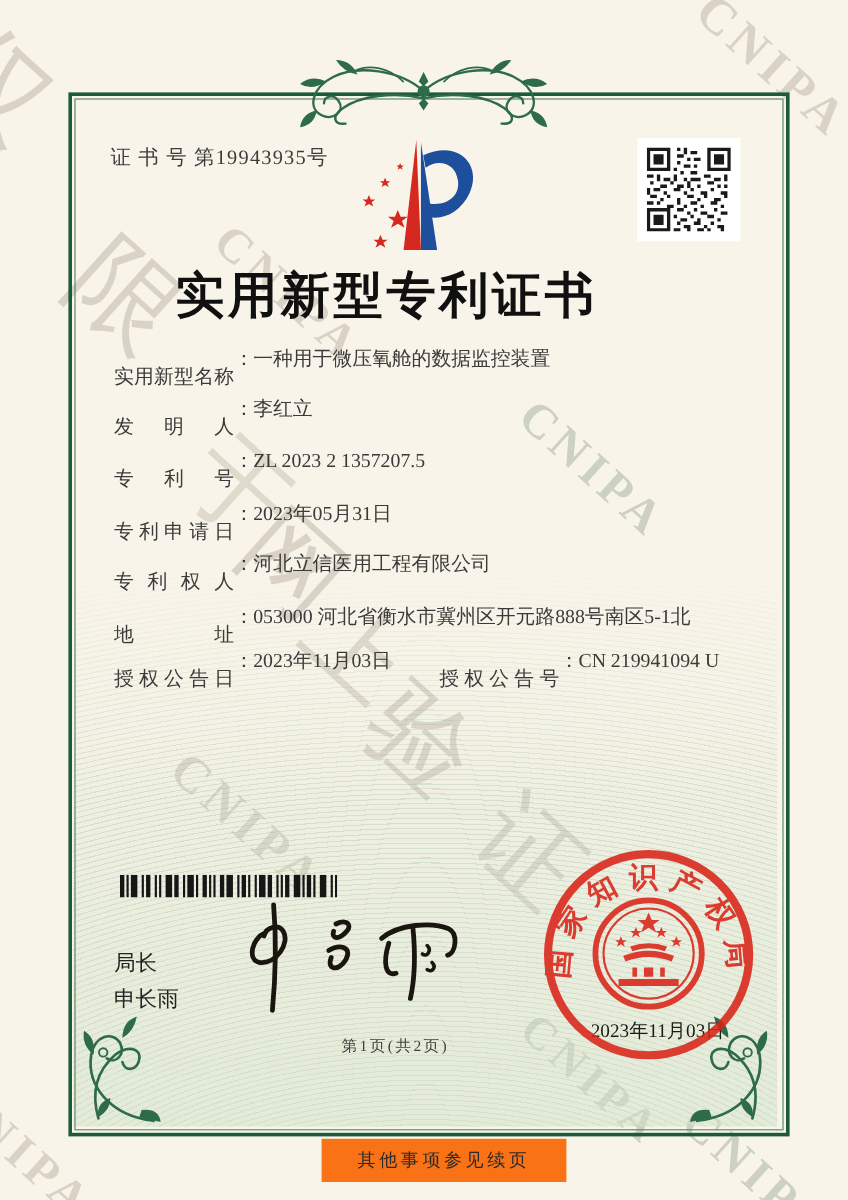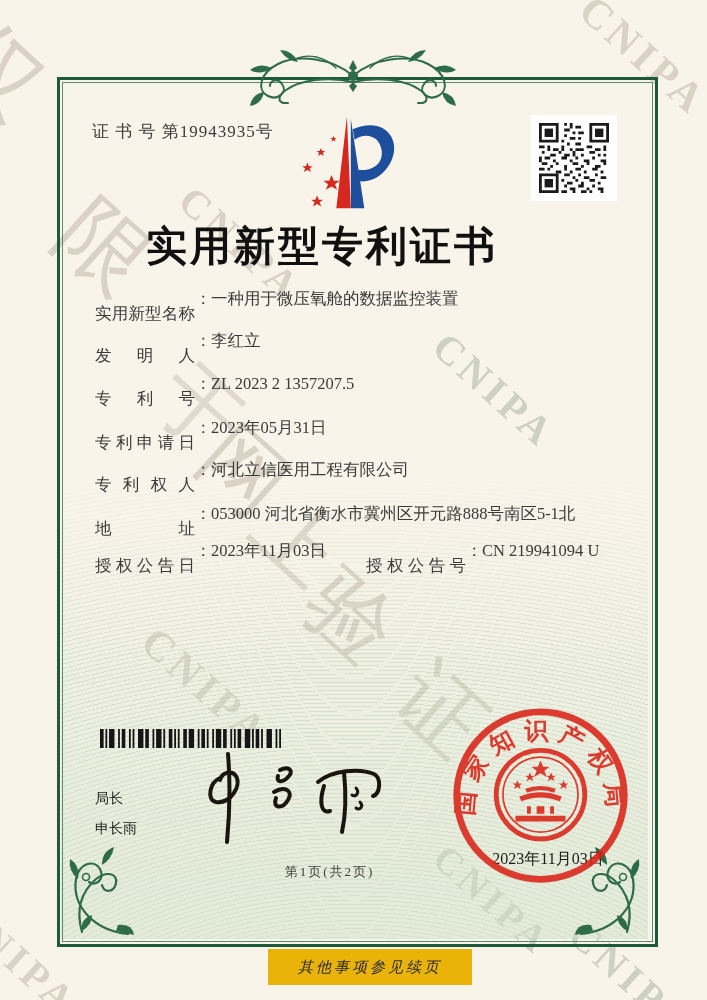--- a/index.html
+++ b/index.html
@@ -25,25 +25,25 @@
   
   .abs{position:absolute;z-index:3;}
   .certno{left:92px;top:120px;font-size:17px;color:#3c3c3c;letter-spacing:1px;text-align:right;}
   .title{left:0;top:219px;width:644px;text-align:center;font-size:41px;font-weight:bold;color:#101010;letter-spacing:3px;}
   .frow{left:95px;width:540px;font-size:16.5px;color:#3a3a3a;line-height:21px;white-space:nowrap;}
   .flabel{display:inline-block;width:100px;text-align:justify;text-align-last:justify;vertical-align:top;margin-top:15px;}
   .fcolon{display:inline-block;width:16px;}
   .grant2{display:inline-block;margin-left:36px;}
   .paras{left:92px;top:580px;width:530px;font-size:14.8px;line-height:23px;color:#2e2e2e;text-align:justify;}
   .paras p{margin:0 0 4px 0;text-indent:2em;}
-  .signer{left:95px;font-family:Liberation Sans, sans-serif;font-size:14px;color:#222;}
+  .signer{left:95px;font-family:Liberation Sans, sans-serif;font-size:18px;color:#222;}
   .sealdate{left:478px;top:849px;width:140px;text-align:center;font-size:16px;color:#1e1c1a;z-index:3;}
   .pagenum{left:0;top:863px;width:659px;text-align:center;font-size:13px;color:#3f3f3f;letter-spacing:2px;}
-  .footnote{left:268px;top:949px;width:204px;height:36px;background:#eab308;z-index:3;
-            display:flex;align-items:center;justify-content:center;font-size:15px;color:#2a2a2a;letter-spacing:3px;font-style:italic;}
+  .footnote{left:268px;top:949px;width:204px;height:36px;background:#f97316;z-index:3;
+            display:flex;align-items:center;justify-content:center;font-size:15px;color:#2a2a2a;letter-spacing:3px;}
   .qrbox{left:531px;top:115px;width:86px;height:86px;background:#fff;z-index:3;}
   .seal{z-index:4;}
 </style>
 </head>
 <body>
 
 <div class="page">
 
   <div class="wm-layer">
     <span class="wm" style="left:-6px;top:6px;font-size:92px">仅</span>

